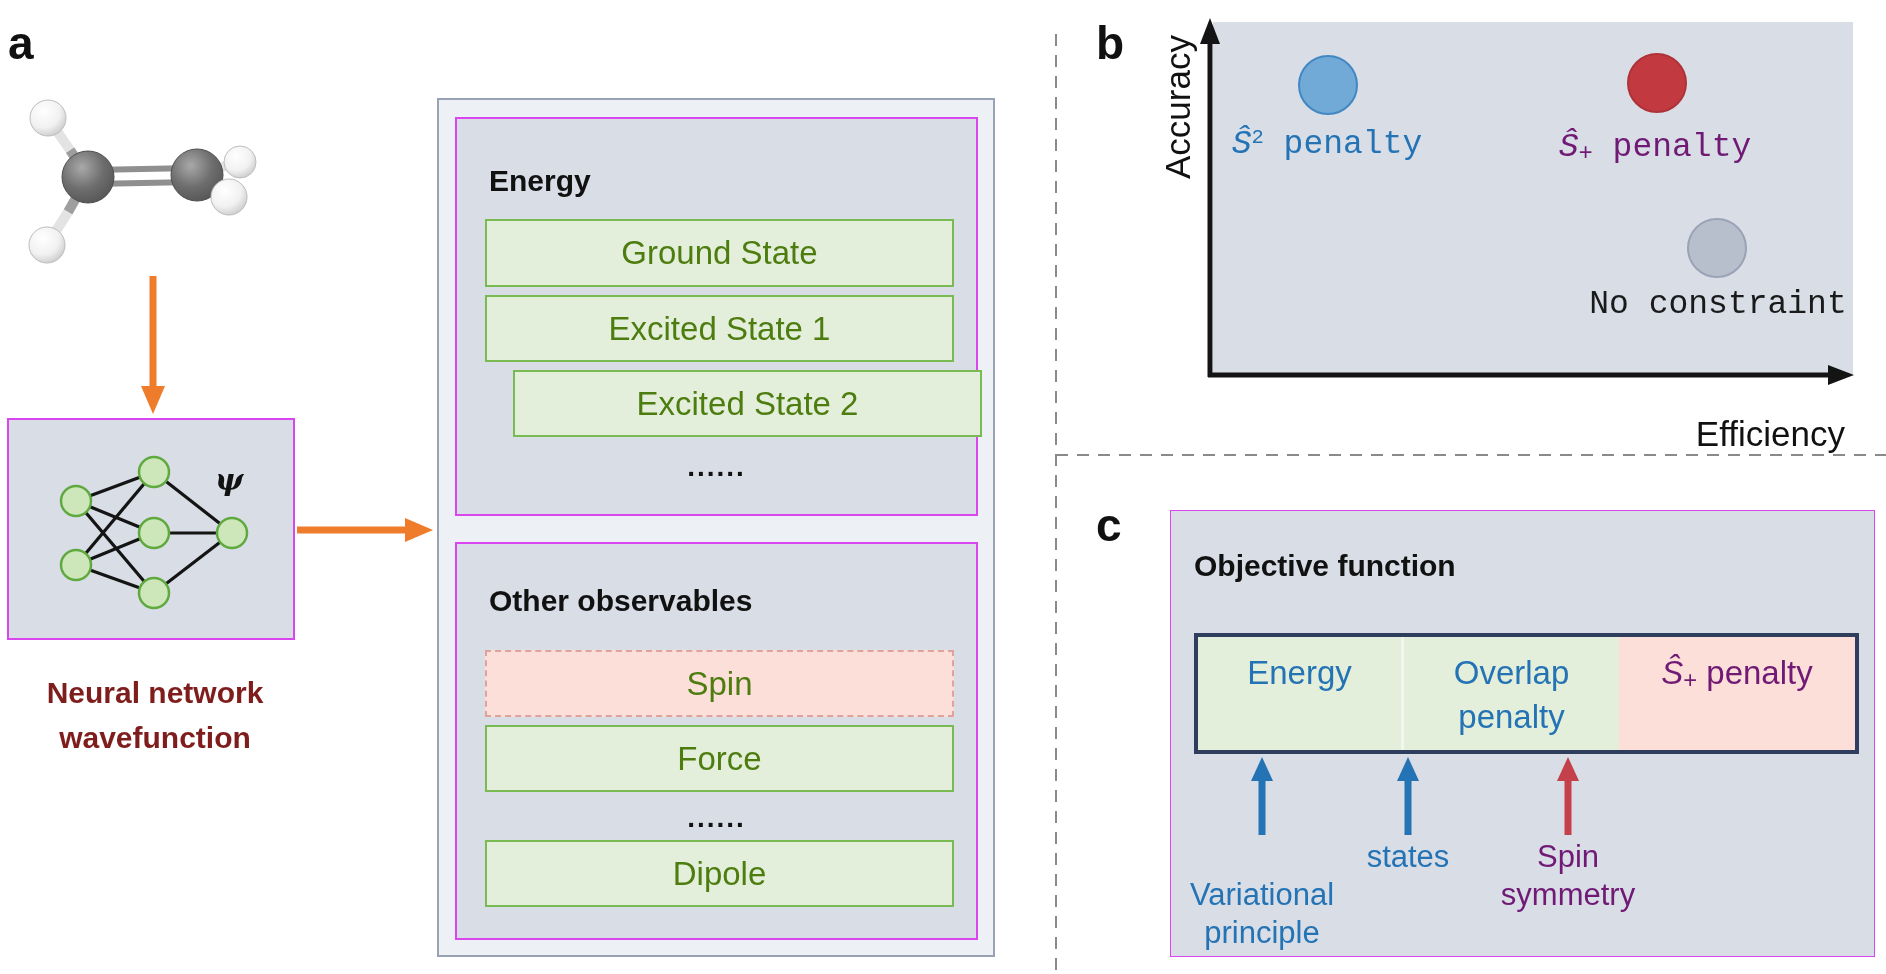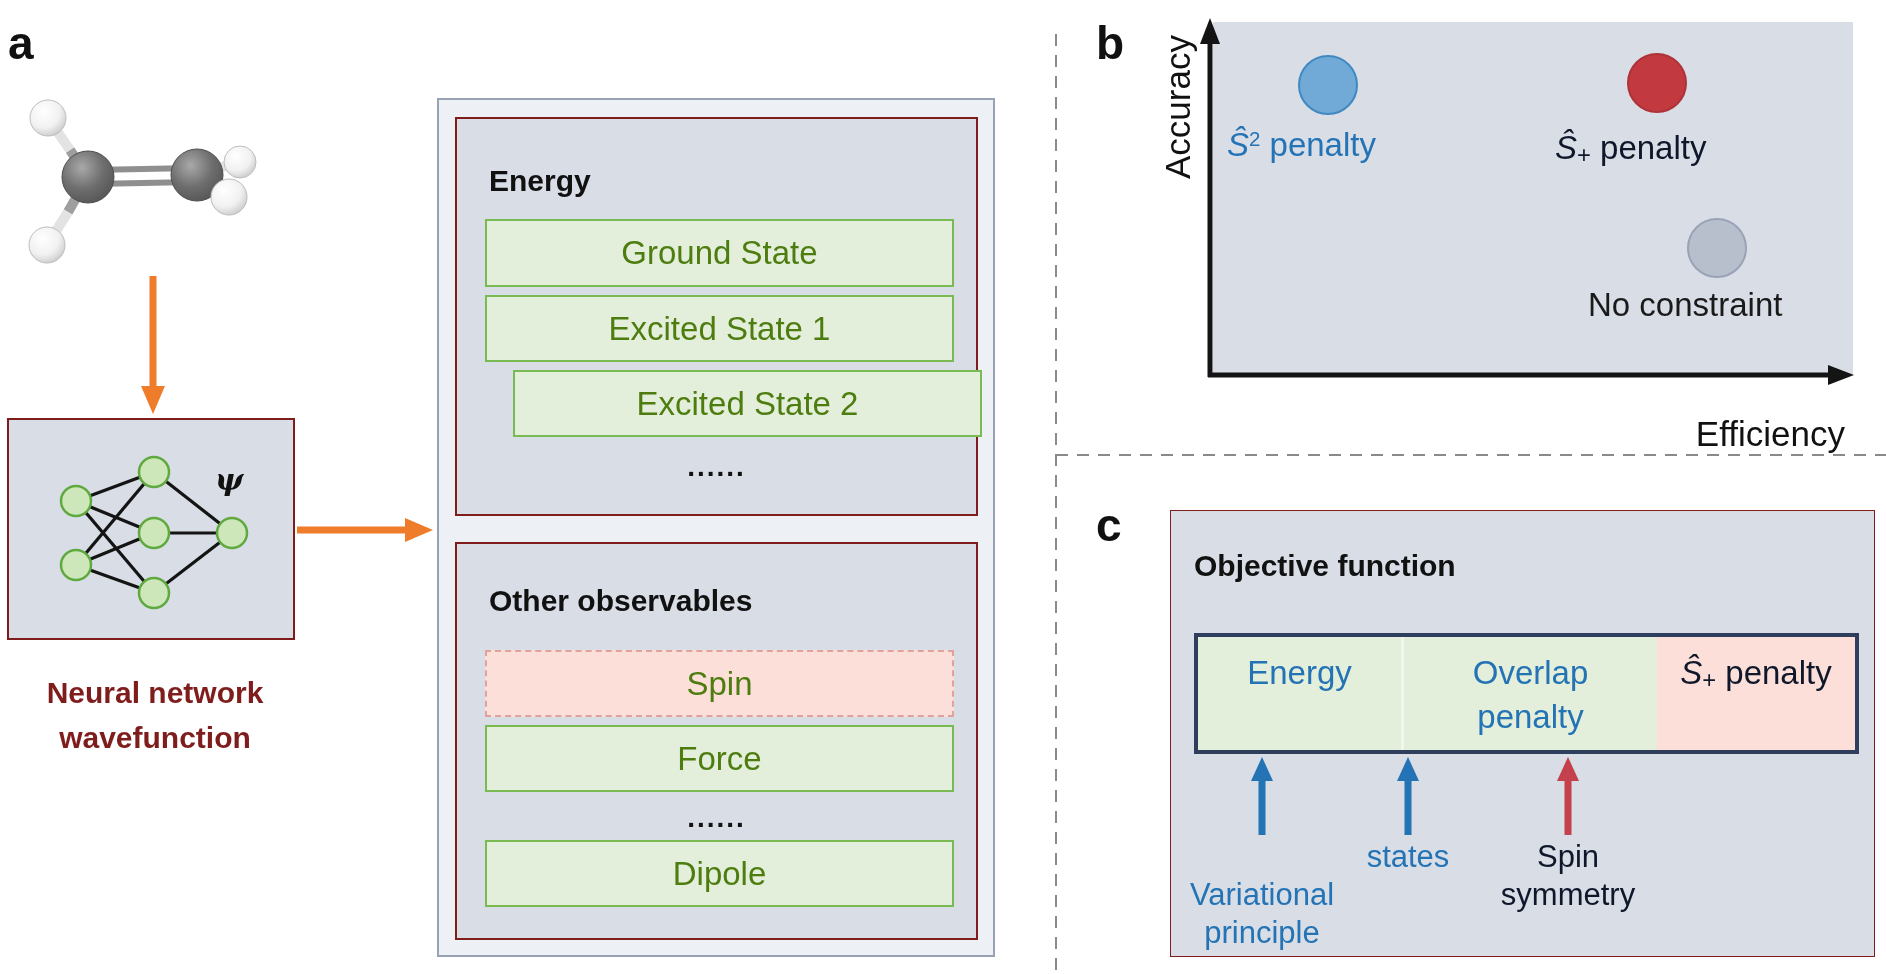--- a/index.html
+++ b/index.html
@@ -16,21 +16,21 @@
   .abs { position: absolute; }
   .panel-label { font-size: 46px; font-weight: 700; color: #111; }
 
   
   .outer-box {
     background: #edf0f5;
     border: 2px solid #99a2b4;
   }
   .gray-box {
     background: #d8dde6;
-    border: 2px solid #7f1d1d;
+    border: 2px solid #d946ef;
   }
   .box-title { font-size: 30px; font-weight: 700; color: #111; position: absolute; }
   .row {
     position: absolute;
     display: flex; align-items: center; justify-content: center;
     font-size: 33px; color: #4d7c0f;
   }
   .row-green { background: #e4efdb; border: 2px solid #79ba52; }
   .row-pink  { background: #fcdfd9; border: 2px dashed #dfa29c; }
   .ellipsis-row {
@@ -41,23 +41,23 @@
   .psi { font-family: "DejaVu Serif", serif; font-style: italic; font-weight: 700; font-size: 30px; color: #111; }
 
   
   .vdash { width: 2px; background: repeating-linear-gradient(to bottom, #8a8a8a 0 12px, rgba(0,0,0,0) 12px 21px); }
   .hdash { height: 2px; background: repeating-linear-gradient(to right, #8a8a8a 0 12px, rgba(0,0,0,0) 12px 21px); }
   .plot-bg { background: #d8dde6; }
   .dot { border-radius: 50%; width: 60px; height: 60px; }
   .dot-blue { background: #72aad7; border: 2px solid #4187c2; }
   .dot-red  { background: #c23a40; border: 2px solid #ae3238; }
   .dot-gray { background: #b8bfcc; border: 2px solid #9aa3b5; }
-  .pt-label { font-size: 33px; white-space: nowrap; }
+  .pt-label { font-size: 33px; text-align: center; white-space: nowrap; font-family: Liberation Mono, monospace; }
   .blue-text { color: #2373b5; }
-  .red-text  { color: #0f172a; }
+  .red-text  { color: #701a75; }
   .axis-label { font-size: 35px; color: #111; }
   .y-axis-label {
     writing-mode: vertical-rl; transform: rotate(180deg);
     display: flex; align-items: center; justify-content: center; white-space: nowrap;
   }
   .shat { font-style: italic; }
   .sup { font-size: 0.62em; position: relative; top: -0.5em; }
   .sub { font-size: 0.72em; position: relative; top: 0.18em; }
 
   
@@ -205,21 +205,21 @@
 
   <div class="abs panel-label" style="left:1096px; top:498px;">c</div>
 
   <div class="abs gray-box" style="left:1170px; top:510px; width:705px; height:447px; border-width:1.5px;">
     <div class="box-title" style="left:23px; top:38px;">Objective function</div>
 
     <div class="navy-box" style="left:23px; top:122px; width:665px; height:121px;">
       <div class="term-cell cell-green blue-text" style="width:206px; border-right:3px solid #f3f6ef;">
         <span>Energy</span>
       </div>
-      <div class="term-cell cell-green blue-text" style="width:253px;">
+      <div class="term-cell cell-green blue-text" style="width:215px;">
         <span>Overlap</span>
         <span>penalty</span>
       </div>
       <div class="term-cell cell-pink red-text" style="flex:1;">
         <span><span class="shat">Ŝ</span><span class="sub">+</span><span> penalty</span></span>
       </div>
     </div>
   </div>
 
   <svg class="abs" style="left:1170px; top:755px;" width="705" height="85">

